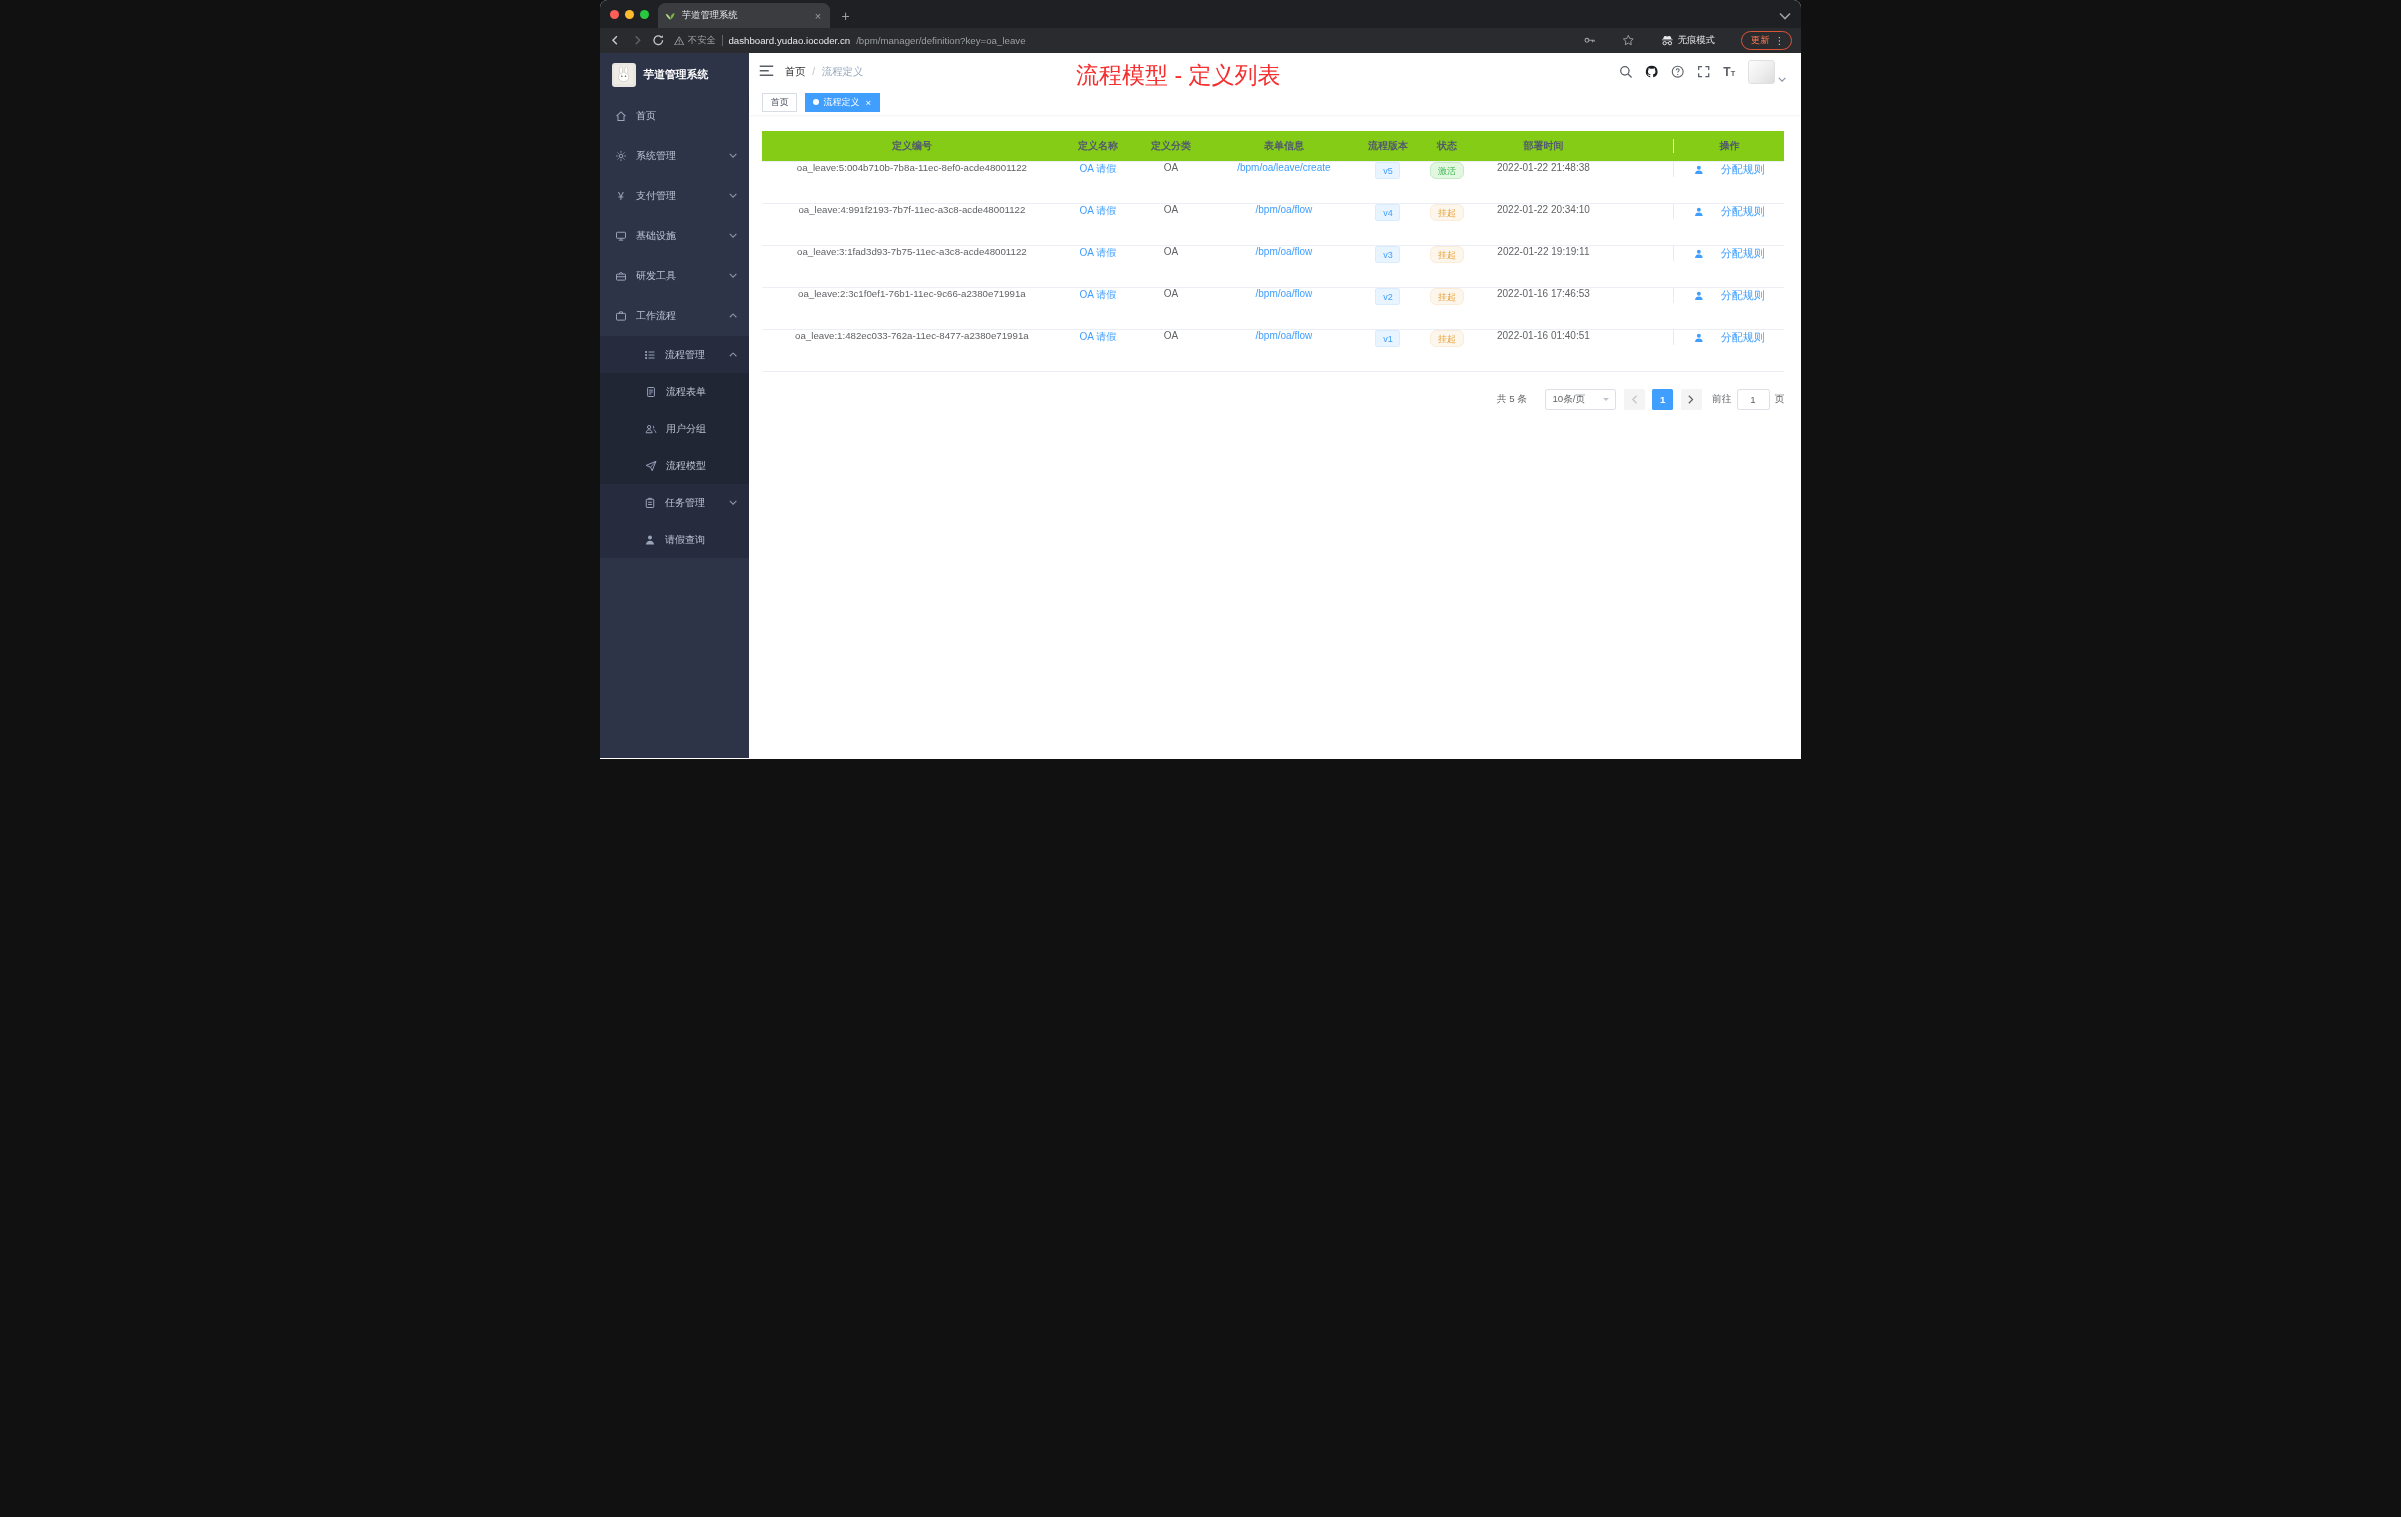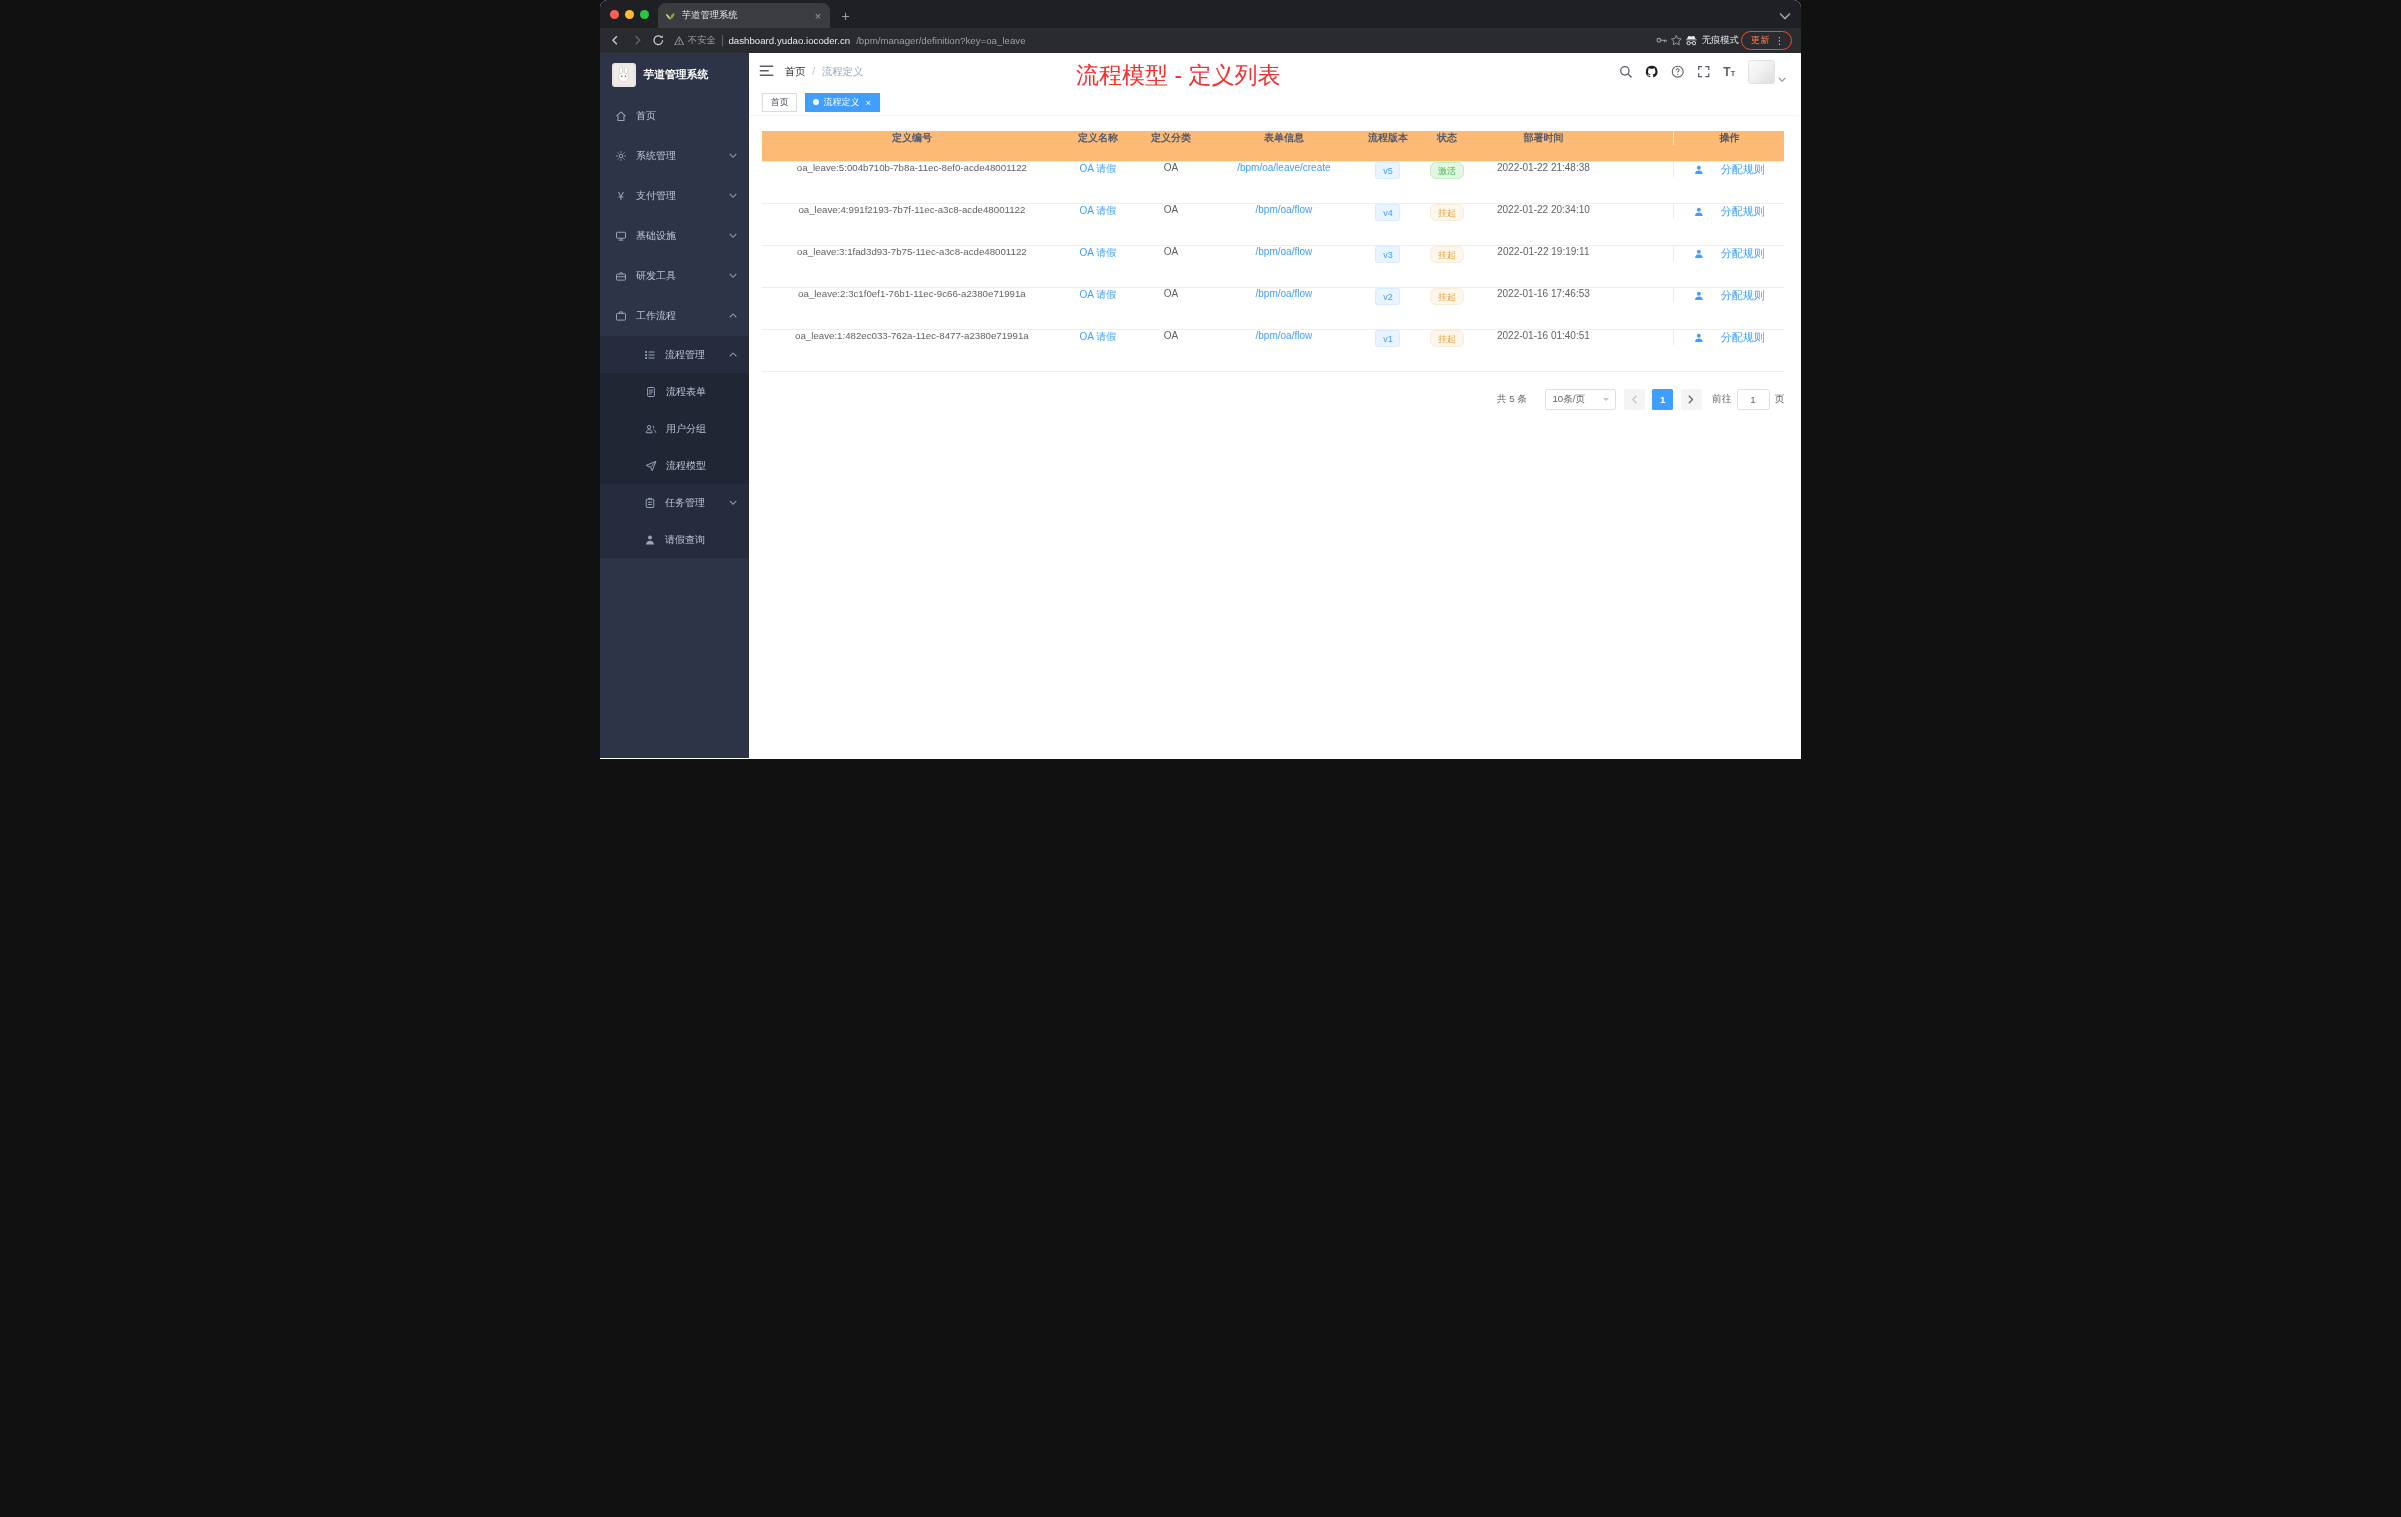--- a/index.html
+++ b/index.html
@@ -22,21 +22,21 @@
           display:flex;align-items:center;justify-content:center;border-radius:50%;}
   .tabsearch{position:absolute;right:10.4px;top:9px;width:12px;height:12px}
 
   .addressbar { height:25px; background:#2a2b2e; display:flex; align-items:center; padding:0 9px; gap:9px; }
   .nav-ico{width:12.6px;height:12.6px;display:flex;align-items:center;justify-content:center}
   .url-zone{flex:1;display:flex;align-items:center;gap:6px;font-size:9.7px;min-width:0}
   .sec-warn{display:flex;align-items:center;gap:3.7px;color:#9aa0a6;font-size:9.3px}
   .url-divider{width:0.7px;height:11px;background:#5f6368}
   .url-host{color:#e8eaed}
   .url-path{color:#9aa0a6}
-  .ab-right{display:flex;align-items:center;gap:2px}
+  .ab-right{display:flex;align-items:center;gap:26px}
   .incog{display:flex;align-items:center;gap:4.5px;color:#e8eaed;font-size:9.3px}
   .update-pill{display:flex;align-items:center;gap:5.2px;border:1.1px solid #d9553a;border-radius:10.4px;
                padding:2.2px 6.7px 2.2px 9px;color:#ff7a50;font-size:9.3px}
   .update-pill .dots{color:#cfd1d4;font-size:9.7px}
 
   
   .app { display:flex; height:705px; }
   .sidebar { width:149px; background:#2d3448; color:#bdc5d4; flex:0 0 auto; font-size:10px; }
   .logo-row { height:43px; display:flex; align-items:center; gap:7.4px; padding:0 12px; }
   .logo-img { width:24px; height:24px; border-radius:3px; background:#e9e6e1; display:flex;
@@ -75,21 +75,21 @@
             box-shadow:0 0.7px 2.2px rgba(0,0,0,0.08);position:relative;z-index:2;background:#fff}
   .tag{height:19.3px;display:flex;align-items:center;gap:4.5px;border:0.7px solid #d8dce5;background:#fff;
        color:#495060;font-size:9px;padding:0 7.4px;cursor:pointer}
   .tag.active{background:#409eff;border-color:#409eff;color:#fff}
   .tag .dot{width:6px;height:6px;border-radius:50%;background:#fff;display:inline-block}
   .tag .tag-close{font-size:9.7px;margin-left:1.5px}
 
   
   .content{flex:1;padding:16.3px 17px 0 13.4px}
   .table{width:1022px;font-size:10px;color:#606266}
-  .thead{display:flex;background:#fdba74;height:31px;align-items:flex-start;border-bottom:0.7px solid #ebeef5;
+  .thead{display:flex;background:#84cc16;height:31px;align-items:center;border-bottom:0.7px solid #ebeef5;
          font-weight:bold;color:#515a6e}
   .trow{display:flex;height:42px;align-items:flex-start;border-bottom:0.7px solid #ebeef5;background:#fff}
   .cell{display:flex;align-items:center;justify-content:center;text-align:center;padding:0 4.5px}
   .c1{width:299px}.c2{width:73px}.c3{width:73px}.c4{width:153px}.c5{width:55px}.c6{width:63px}.c7{width:130px}
   .sp{flex:1}
   .c8{width:111px;border-left:0.7px solid #e8eaec}
   .link{color:#409eff;text-decoration:none;cursor:pointer}
   .idtext{font-size:9.7px}
   .vtag{display:inline-block;background:#e8f4ff;border:0.7px solid #d9ecff;color:#409eff;border-radius:2.2px;
         font-size:9px;padding:1.5px 6.7px;line-height:12px}

